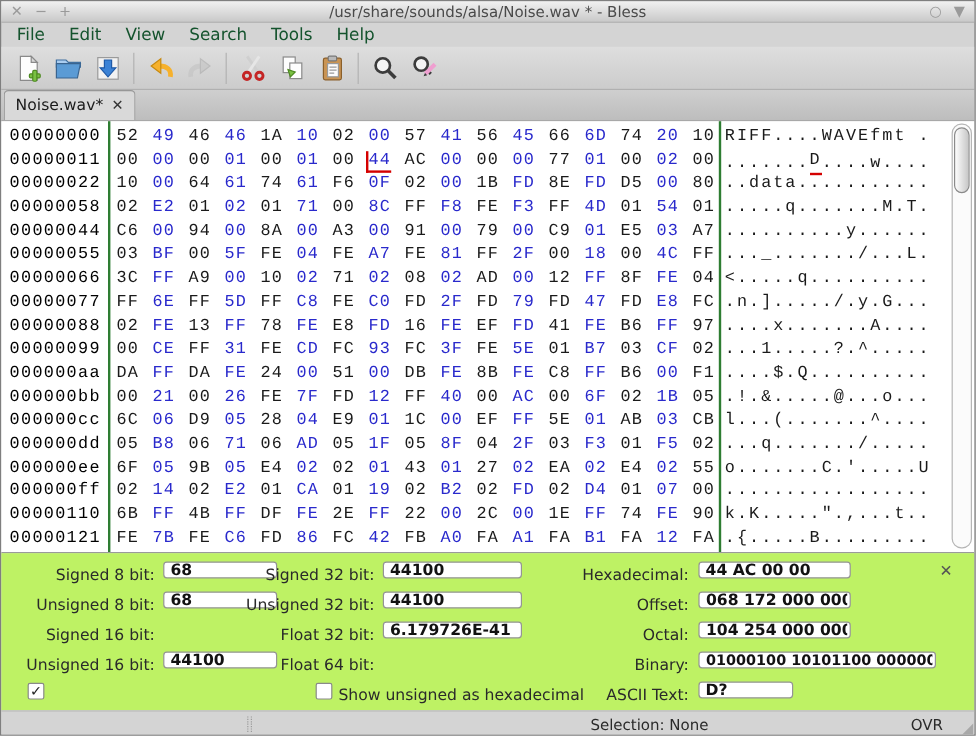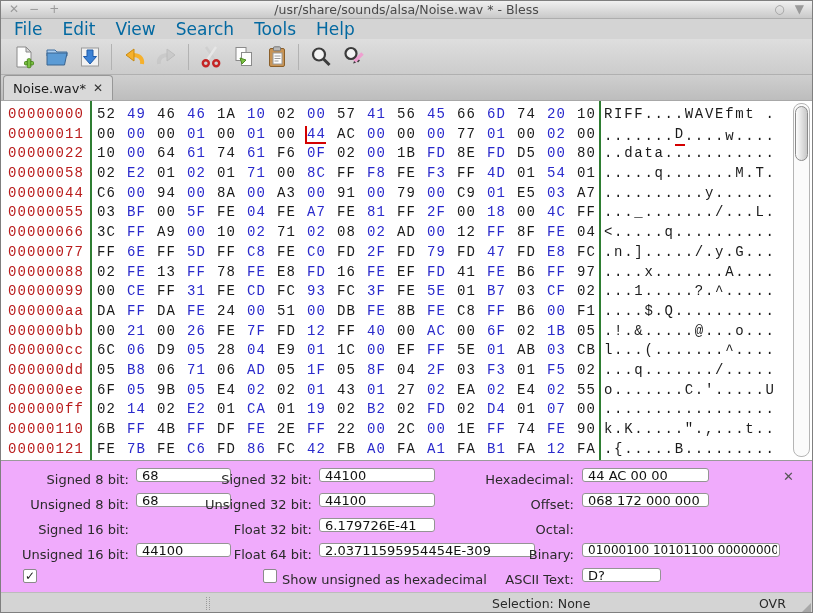--- a/index.html
+++ b/index.html
@@ -9,61 +9,61 @@
     overflow:hidden;}
   
   .titlebar{height:18px;background:linear-gradient(#f1f1f1,#c9c9c9);
     border-bottom:1px solid #aeaeae;position:relative;display:flex;align-items:center;}
   .tb-ctrl{position:absolute;top:1px;font-size:12px;color:#9a9a9a;display:flex;gap:10px;}
   .tb-left{left:8px;}
   .tb-right{right:8px;}
   .title{margin:0 auto;font-size:12.5px;color:#4a4a4a;}
   
   .menubar{height:20px;display:flex;align-items:center;padding-left:6px;}
-  .menu-item{padding:6px 7px;margin-right:6px;font-size:17px;color:#0369a1;}
+  .menu-item{padding:6px 7px;margin-right:6px;font-size:14px;color:#14532d;}
   
   .toolbar{height:36px;background:linear-gradient(#dedede,#cccccc);
     border-bottom:1px solid #b0b0b0;display:flex;align-items:center;padding-left:6px;}
   .tbtn{width:33px;height:30px;display:flex;align-items:center;justify-content:center;}
   .tbtn.disabled{opacity:.45;}
   .tsep{width:1px;height:26px;background:#b2b2b2;margin:0 5px;}
   
   .tabbar{height:26px;background:linear-gradient(#cfcfcf,#bdbdbd);
     border-bottom:1px solid #a8a8a8;position:relative;}
   .tab{position:absolute;left:2px;bottom:0;height:25px;background:#d9d9d9;
     border:1px solid #979797;border-bottom:none;border-radius:4px 4px 0 0;
     display:flex;align-items:center;padding:0 9px;gap:7px;font-size:13px;color:#1b1b1b;}
   .tab-close{color:#333;font-weight:bold;font-size:12px;}
   
   .hexview{position:relative;height:360px;background:#ffffff;
     border-bottom:1px solid #9a9a9a;
     font-family:"Liberation Mono","DejaVu Sans Mono",monospace;
     font-size:14px;letter-spacing:1.1px;color:#1a1a1a;}
   .hexline{height:19.7px;line-height:19.7px;white-space:pre;}
-  .offsets{position:absolute;left:7px;top:4px;color:#b91c1c;}
+  .offsets{position:absolute;left:7px;top:4px;color:#000000;}
   .vline{position:absolute;top:0;bottom:0;width:2px;background:#2e7d32;}
   .vline.v1{left:89px;} .vline.v2{left:598px;}
   .hexgrid{position:absolute;left:96px;top:4px;}
   .bytecell{display:inline-block;width:30px;}
   .bytetext.blue{color:#2929cc;}
   .bytetext.cursor{border-left:2px solid #d40000;border-bottom:2px solid #d40000;margin-left:-2px;}
   .asciicol{position:absolute;left:603px;top:4px;letter-spacing:0;}
   .asciichar{display:inline-block;width:10.1px;overflow:hidden;}
   .asciichar.acursor{border-bottom:2px solid #d40000;}
   .scrollbar{position:absolute;right:2px;top:2px;width:17px;height:354px;
     background:#fbfbfb;border:1px solid #b5b5b5;border-radius:8px;}
   .thumb{position:absolute;top:2px;left:1px;width:13px;height:55px;
     background:linear-gradient(90deg,#fdfdfd,#c7c7c7);border:1px solid #8a8a8a;border-radius:7px;}
   
-  .convpanel{position:relative;height:131px;background:#f0abfc;font-size:13px;color:#2a2a2a;}
+  .convpanel{position:relative;height:131px;background:#bef264;font-size:13px;color:#2a2a2a;}
   .lbl{position:absolute;white-space:nowrap;}
   .ra1{text-align:right;right:683px;} .ra2{text-align:right;right:500px;} .ra3{text-align:right;right:238px;}
   .inp{position:absolute;height:14px;border:1px solid #949494;border-radius:3px;background:#fff;
     font-family:"DejaVu Sans","Liberation Sans",sans-serif;font-size:13px;color:#111;
-    padding:0 2px 0 5px;}
+    padding:0 2px 0 5px;font-weight:bold;}
   .rt1{top:11px;} .rt2{top:36px;} .rt3{top:61px;} .rt4{top:86px;} .rt5{top:111px;}
   .it1{top:7px;} .it2{top:32px;} .it3{top:57px;} .it4{top:82px;} .it5{top:107px;}
   .c1{left:135px;width:95px;} .c2{left:318px;width:116px;} .c2w{left:318px;width:216px;}
   .c3{left:581px;width:127px;} .c3w{left:581px;width:198px;font-size:12px;} .c3s{left:581px;width:79px;}
   .cb{position:absolute;top:108px;width:14px;height:14px;background:#fff;border:1px solid #8a8a8a;
     border-radius:2px;font-size:12px;line-height:13px;text-align:center;font-weight:bold;color:#222;}
   .panel-close{position:absolute;top:8px;left:782px;color:#555;font-weight:bold;font-size:13px;}
   
   .statusbar{height:22px;background:#d4d4d4;border-top:1px solid #bcbcbc;position:relative;
     font-size:12.5px;color:#2a2a2a;}
@@ -262,27 +262,27 @@
     <span class="lbl ra1 rt4">Unsigned 16 bit:</span>
     <input class="inp c1 it4" readonly="" value="44100" style="">
 
     <span class="lbl ra2 rt1">Signed 32 bit:</span>
     <input class="inp c2 it1" readonly="" value="44100" style="">
     <span class="lbl ra2 rt2">Unsigned 32 bit:</span>
     <input class="inp c2 it2" readonly="" value="44100" style="">
     <span class="lbl ra2 rt3">Float 32 bit:</span>
     <input class="inp c2 it3" readonly="" value="6.179726E-41" style="">
     <span class="lbl ra2 rt4">Float 64 bit:</span>
-    <input class="inp c2w it4" readonly="" value="2.03711595954454E-309" style="">
 
     <span class="lbl ra3 rt1">Hexadecimal:</span>
     <input class="inp c3 it1" readonly="" value="44 AC 00 00" style="">
     <span class="lbl ra3 rt2">Offset:</span>
     <input class="inp c3 it2" readonly="" value="068 172 000 000" style="">
     <span class="lbl ra3 rt3">Octal:</span>
+    <input class="inp c3 it3" readonly="" value="104 254 000 000" style="">
     <span class="lbl ra3 rt4">Binary:</span>
     <input class="inp c3w it4" readonly="" value="01000100 10101100 00000000" style="">
     <span class="lbl ra3 rt5">ASCII Text:</span>
     <input class="inp c3s it5" readonly="" value="D?" style="">
 
     <div class="cb" style="left:22px;">✓</div>
     <div class="cb" style="left:262px;"></div>
     <span class="lbl rt5" style="left:281px;text-align:center;">Show unsigned as hexadecimal</span>
 
     <span class="panel-close">✕</span>

